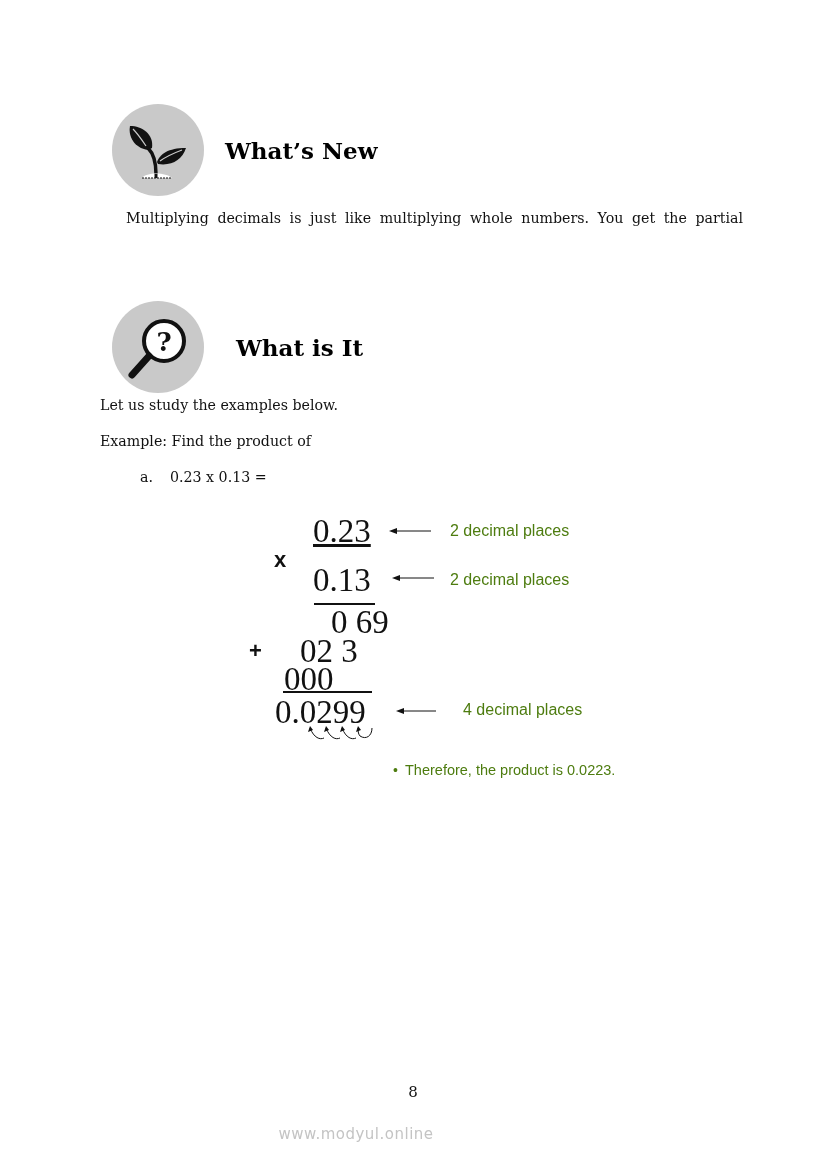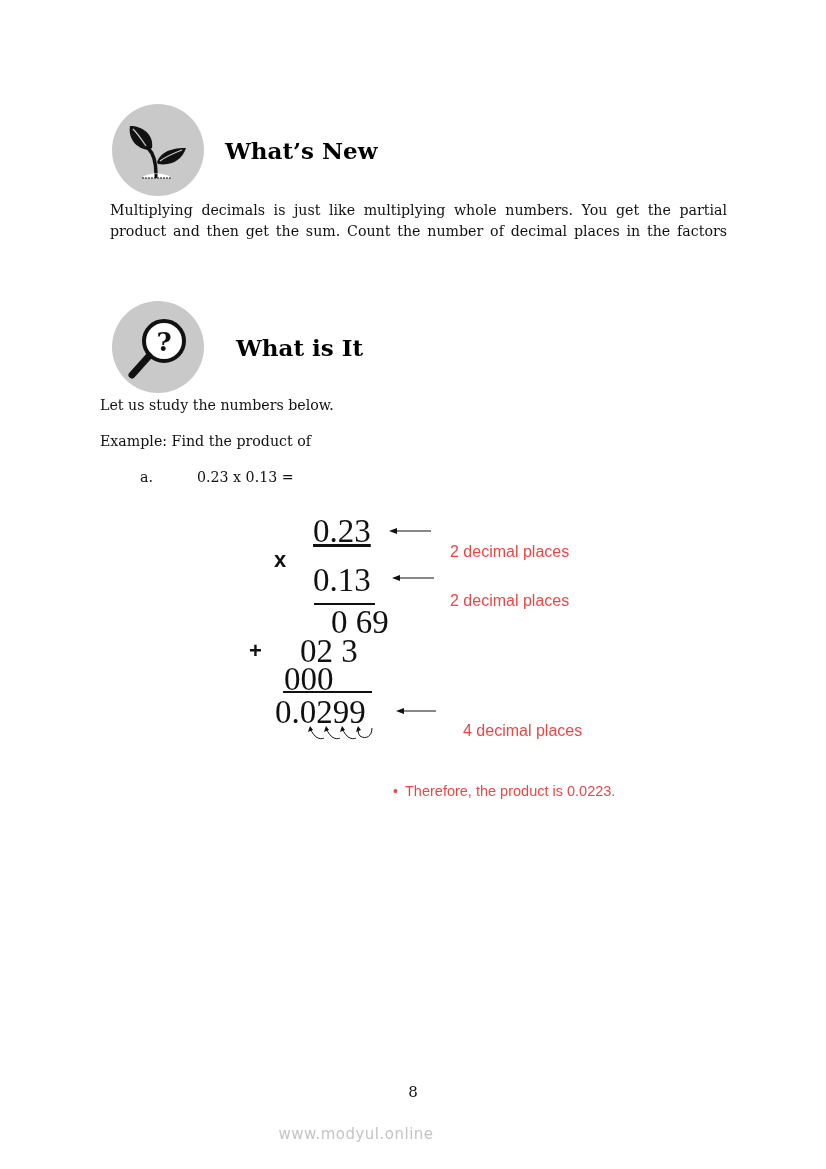--- a/index.html
+++ b/index.html
@@ -5,21 +5,21 @@
   html, body { margin: 0; padding: 0; background: #ffffff; }
   body { width: 826px; height: 1169px; position: relative; overflow: hidden; font-family: "DejaVu Serif", serif; color: #111; }
   .icon-circle { position: absolute; width: 92px; height: 92px; border-radius: 50%; background: #c9c9c9; }
   .section-title { position: absolute; font-family: "DejaVu Serif", serif; font-weight: bold; font-size: 23px; color: #000; }
   .para { position: absolute; left: 110px; width: 617px; font-size: 14.2px; line-height: 20.5px; text-align: justify; font-family: "DejaVu Serif", serif; }
   .para-line { display: block; text-align: justify; text-align-last: justify; }
   .para-line.last { text-align-last: left; }
   .body-text { position: absolute; font-size: 14.2px; font-family: "DejaVu Serif", serif; white-space: nowrap; }
   .math { position: absolute; font-family: "Liberation Serif", serif; font-size: 33px; line-height: 1; white-space: nowrap; color: #111; }
   .op { position: absolute; font-family: "Liberation Sans", sans-serif; font-weight: bold; font-size: 22px; line-height: 1; }
-  .note { position: absolute; font-family: "Liberation Sans", sans-serif; font-size: 16px; white-space: nowrap; color: #ef4444; margin-top: 21px; }
+  .note { position: absolute; font-family: "Liberation Sans", sans-serif; font-size: 16px; white-space: nowrap; color: #4d7c0f; }
   .rule { position: absolute; height: 2px; background: #111; }
   .arrow { position: absolute; }
   .footer-page { position: absolute; left: 0; width: 826px; top: 1083px; text-align: center; font-family: "DejaVu Serif", serif; font-size: 15px; }
   .footer-url { position: absolute; left: 0; width: 712px; top: 1125px; text-align: center; font-family: "DejaVu Sans", sans-serif; font-size: 15px; color: #c4c4c4; letter-spacing: 0.5px; }
 </style>
 </head>
 <body>
 
 <div class="icon-circle" style="left:112px; top:104px;">
   <svg width="92" height="92" viewBox="0 0 92 92">
@@ -28,38 +28,37 @@
     <path d="M34 42 C30 36 26 30 21 25" stroke="#c9c9c9" stroke-width="1.2" fill="none"></path>
     <path d="M45 58 C48 50 56 44 74 44 C70 56 60 62 46 60 Z" fill="#111"></path>
     <path d="M48 57 C55 52 62 49 70 46" stroke="#c9c9c9" stroke-width="1.2" fill="none"></path>
     <path d="M30 74 C34 68 54 68 60 74 Z" fill="#fff"></path>
     <path d="M30 74 L60 74" stroke="#111" stroke-width="1" stroke-dasharray="2,1"></path>
     <path d="M44 70 L44 74" stroke="#111" stroke-width="3"></path>
   </svg>
 </div>
 <div class="section-title" style="left:225px; top:137px;">What’s New</div>
 
-<div class="para" style="top:200px;">
+<div class="para" style="top:208px;margin-left:16px;">
   <span class="para-line">Multiplying decimals is just like multiplying whole numbers. You get the partial</span>
-  <span class="para-line">product and then get the sum. Count the number of decimal places in the factors</span>
 </div>
 
 <div class="icon-circle" style="left:112px; top:301px;">
   <svg width="92" height="92" viewBox="0 0 92 92">
     <circle cx="52" cy="40" r="20" fill="#fff" stroke="#111" stroke-width="4"></circle>
     <line x1="37" y1="55" x2="20" y2="74" stroke="#111" stroke-width="7" stroke-linecap="round"></line>
     <text x="52" y="50" text-anchor="middle" font-family="DejaVu Serif, serif" font-weight="bold" font-size="26" fill="#111">?</text>
   </svg>
 </div>
 <div class="section-title" style="left:236px; top:334px;">What is It</div>
 
-<div class="body-text" style="left:100px; top:397px;">Let us study the numbers below.</div>
+<div class="body-text" style="left:100px; top:397px;">Let us study the examples below.</div>
 <div class="body-text" style="left:100px; top:433px;">Example: Find the product of</div>
 <div class="body-text" style="left:140px; top:469px;">a.</div>
-<div class="body-text" style="left:170px; top:469px;margin-left:27px;">0.23 x 0.13 =</div>
+<div class="body-text" style="left:170px; top:469px;">0.23 x 0.13 =</div>
 
 <div class="math" style="left:313px; top:515px;text-decoration:underline;">0.23</div>
 <div class="op" style="left:274px; top:549px;">x</div>
 <div class="math" style="left:313px; top:564px;">0.13</div>
 <div class="rule" style="left:314px; top:603px; width:61px;"></div>
 <div class="math" style="left:315px; top:606px;margin-left:16px;">0 69</div>
 <div class="op" style="left:249px; top:640px;">+</div>
 <div class="math" style="left:300px; top:635px;">02 3</div>
 <div class="math" style="left:284px; top:663px;">000</div>
 <div class="rule" style="left:283px; top:691px; width:89px;"></div>

